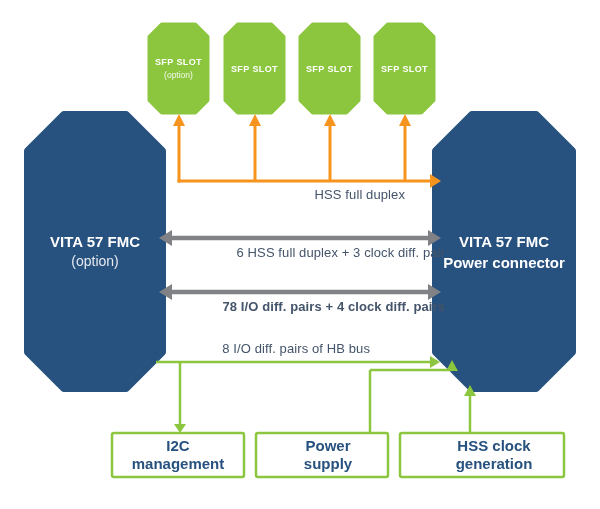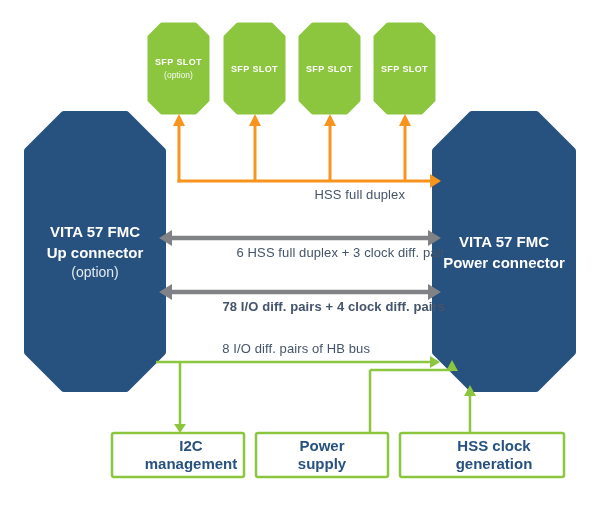--- a/index.html
+++ b/index.html
@@ -56,22 +56,22 @@
   #lbl-io-bus { left:155px; top:299px; width:290px;font-weight:bold; }
   #lbl-hb-bus { left:158px; top:341px; width:212px; }
 
   
   .bottom-box-text {
     position:absolute; top:433px; height:44px;
     display:flex; align-items:center; justify-content:center;
     text-align:center; color:var(--navy);
     font-size:15px; font-weight:600; line-height:1.2;
   }
-  #box-i2c  { left:112px; width:132px;margin-left:13px; }
-  #box-power{ left:256px; width:132px; }
+  #box-i2c  { left:112px; width:132px; }
+  #box-power{ left:256px; width:144px; }
   #box-hss  { left:412px; width:164px; }
   #box-i2c  .wrap{ width:110px; }
   #box-power .wrap{ width:70px; }
   #box-hss  .wrap{ width:100px; }
 </style>
 </head>
 <body>
 
 <div class="canvas">
 
@@ -127,21 +127,20 @@
   </div>
   <div class="sfp-text sfp-3">
     <span class="sfp-label">SFP SLOT</span>
   </div>
   <div class="sfp-text sfp-4">
     <span class="sfp-label">SFP SLOT</span>
   </div>
 
   <div class="conn-text conn-left">
     <span class="conn-title">VITA 57 FMC</span>
-    <span class="conn-title">Up connector</span>
     <span class="conn-note">(option)</span>
   </div>
   <div class="conn-text conn-right">
     <span class="conn-title">VITA 57 FMC</span>
     <span class="conn-title">Power connector</span>
   </div>
 
   <div class="link-label" id="lbl-sfp-bus">HSS full duplex</div>
   <div class="link-label" id="lbl-hss-bus">6 HSS full duplex + 3 clock diff. pair</div>
   <div class="link-label" id="lbl-io-bus">78 I/O diff. pairs + 4 clock diff. pairs</div>

